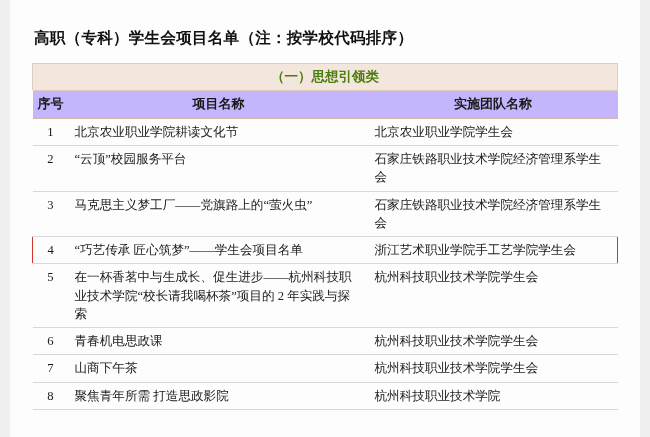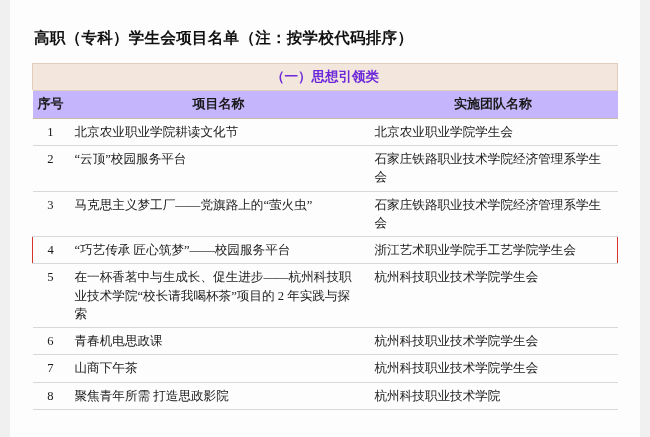--- a/index.html
+++ b/index.html
@@ -32,21 +32,21 @@
   }
   .section-banner {
     background: #f3e6dc;
     border: 1px solid #e0cdbd;
     border-bottom: none;
     height: 26px;
     line-height: 26px;
     text-align: center;
     font-size: 13.5px;
     font-weight: bold;
-    color: #6d28d9;
+    color: #4d7c0f;
   }
   table.main {
     width: 100%;
     border-collapse: collapse;
     table-layout: fixed;
     font-size: 12.6px;
   }
   table.main th, table.main td {
     border-bottom: 1px solid #d8d8d8;
     padding: 4px 6px 4px 6px;
@@ -122,21 +122,21 @@
           <td class="name">“云顶”校园服务平台</td>
           <td class="team">石家庄铁路职业技术学院经济管理系学生会</td>
         </tr>
         <tr>
           <td class="no">3</td>
           <td class="name">马克思主义梦工厂——党旗路上的“萤火虫”</td>
           <td class="team">石家庄铁路职业技术学院经济管理系学生会</td>
         </tr>
         <tr class="hl-row">
           <td class="no">4</td>
-          <td class="name">“巧艺传承 匠心筑梦”——校园服务平台</td>
+          <td class="name">“巧艺传承 匠心筑梦”——学生会项目名单</td>
           <td class="team">浙江艺术职业学院手工艺学院学生会</td>
         </tr>
         <tr>
           <td class="no">5</td>
           <td class="name">在一杯香茗中与生成长、促生进步——杭州科技职业技术学院“校长请我喝杯茶”项目的 2 年实践与探索</td>
           <td class="team">杭州科技职业技术学院学生会</td>
         </tr>
         <tr>
           <td class="no">6</td>
           <td class="name">青春机电思政课</td>

